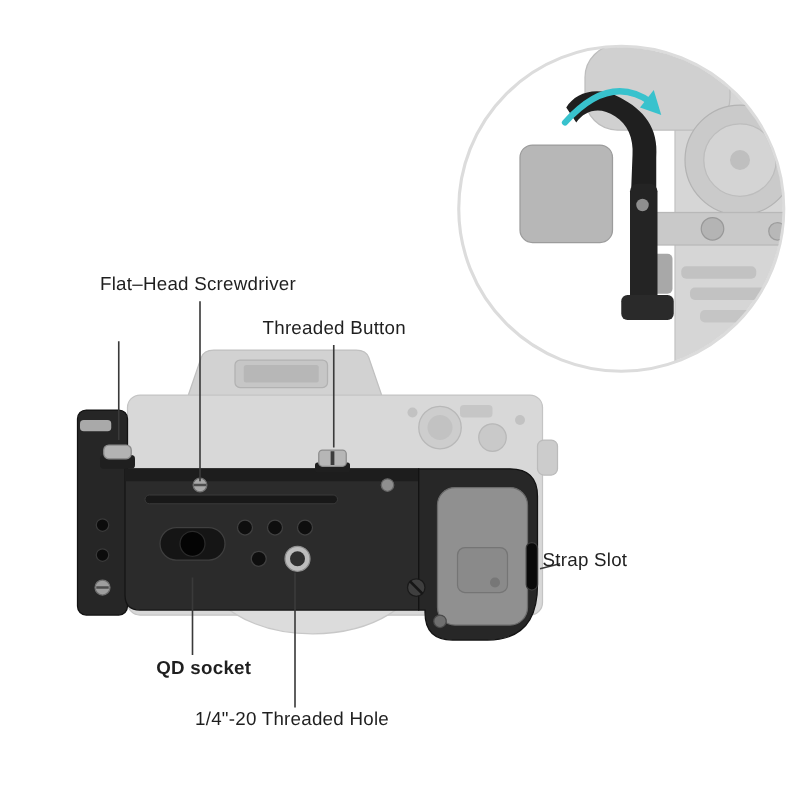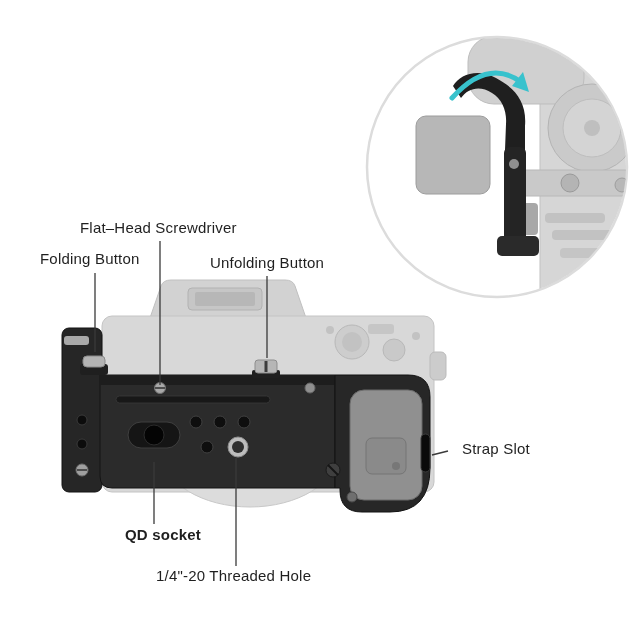--- a/index.html
+++ b/index.html
@@ -143,19 +143,18 @@
       <line x1="160" y1="241" x2="160" y2="385"></line>
       <line x1="95" y1="273" x2="95" y2="352"></line>
       <line x1="267" y1="276" x2="267" y2="358"></line>
       <line x1="448" y1="451" x2="432" y2="455"></line>
       <line x1="154" y1="524" x2="154" y2="462"></line>
       <line x1="236" y1="566" x2="236" y2="458"></line>
     </g>
   </svg>
 
   <div class="callout" style="left:80px;top:220px;">Flat–Head Screwdriver</div>
-  <div class="callout" style="left:40px;top:251px;">Folding Button</div>
-  <div class="callout" style="left:210px;top:255px;">Unfolding Button</div>
-  <div class="callout" style="left:462px;top:441px;">Strap Slot</div>
+  <div class="callout" style="left:210px;top:255px;">Threaded Button</div>
+  <div class="callout" style="left:434px;top:441px;">Strap Slot</div>
   <div class="callout" style="left:125px;top:527px;font-weight:bold;">QD socket</div>
   <div class="callout" style="left:156px;top:568px;">1/4"-20 Threaded Hole</div>
 
 </div>
 
 </body></html>

